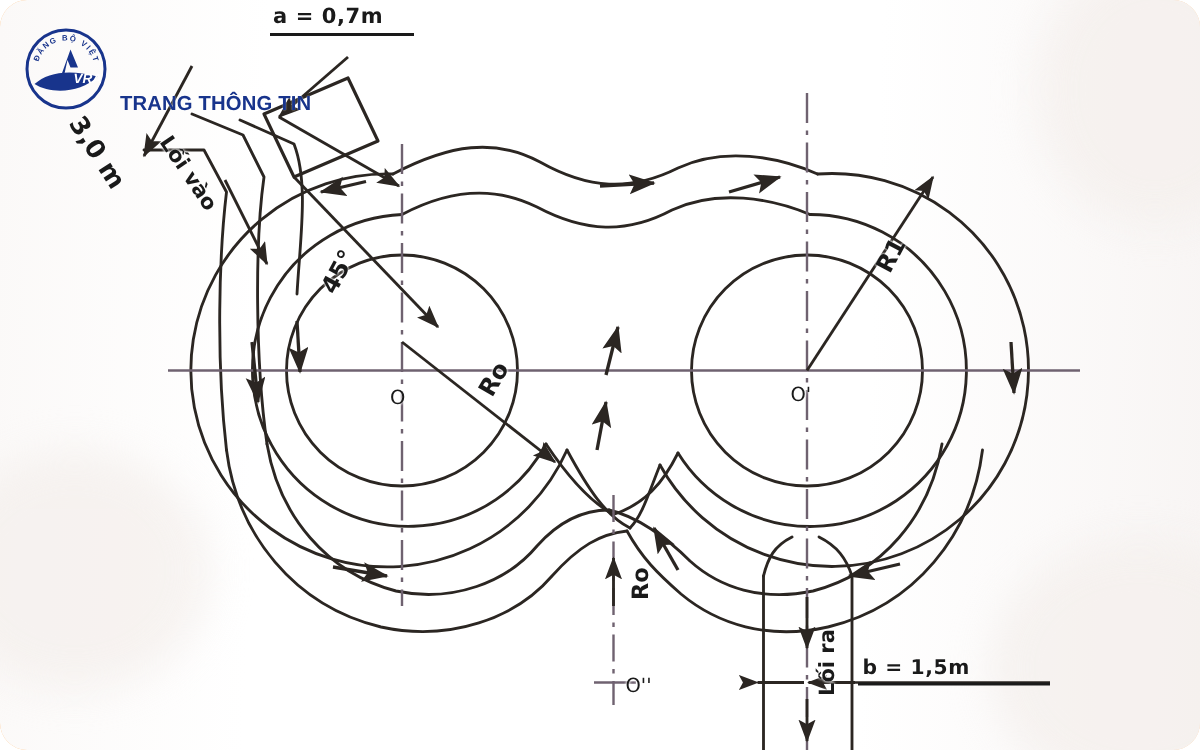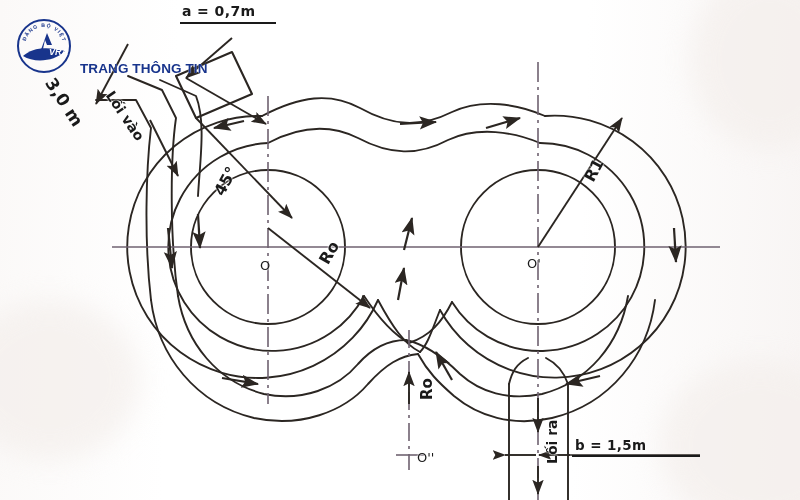--- a/index.html
+++ b/index.html
@@ -9,20 +9,21 @@
   }
   body {
     font-family: "Liberation Sans", sans-serif;
   }
   #root {
     position: relative;
     width: 800px;
     height: 500px;
     background: #fdba74;
     overflow: hidden;
+    border-radius: 18px;
   }
   
   .paper {
     position: absolute;
     inset: 0;
     background:
       linear-gradient(92deg, #fbf9f8 0%, #ffffff 22%, #ffffff 72%, #f8f5f4 100%);
   }
   .paper-blotch {
     position: absolute;

